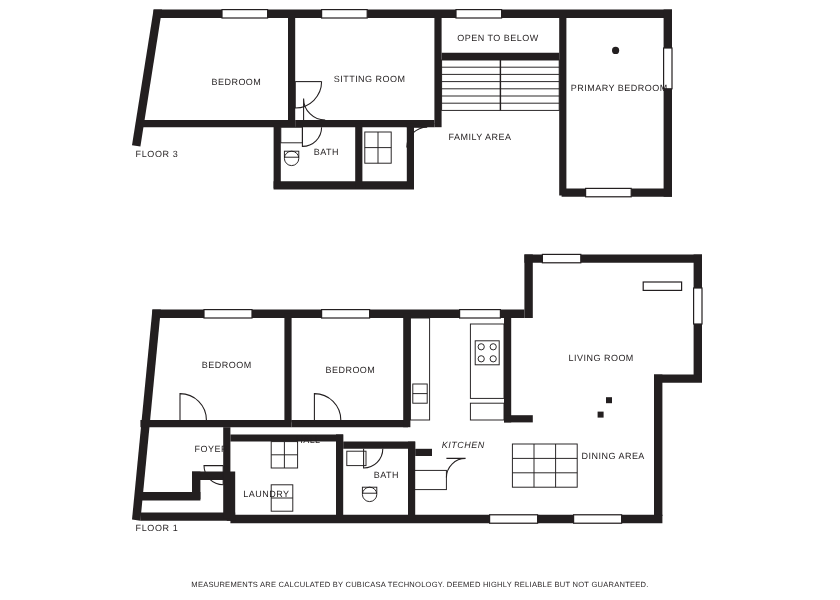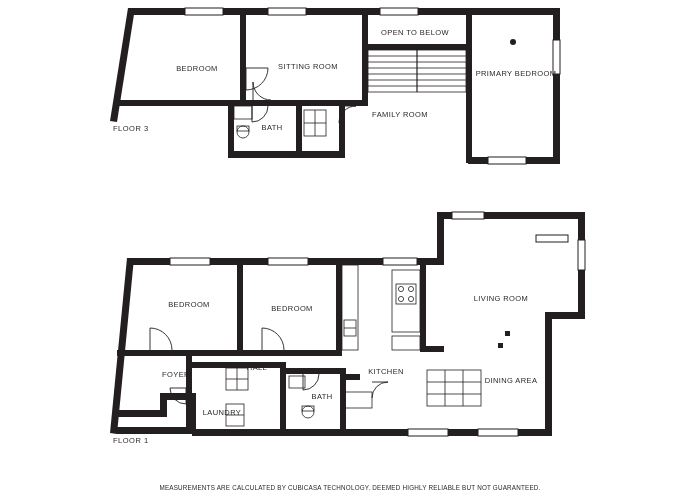--- a/index.html
+++ b/index.html
@@ -256,28 +256,28 @@
       <rect x="505" y="331" width="5" height="5" fill="#231f20"></rect>
       <rect x="498" y="343" width="5" height="5" fill="#231f20"></rect>
     </g>
   </svg>
 
   <div class="floor-label" style="left:113px; top:128px;">FLOOR 3</div>
   <div class="room-label" style="left:197px; top:68px;">BEDROOM</div>
   <div class="room-label" style="left:308px; top:66px;">SITTING ROOM</div>
   <div class="room-label" style="left:415px; top:32px;">OPEN TO BELOW</div>
   <div class="room-label" style="left:516px; top:73px;">PRIMARY BEDROOM</div>
-  <div class="room-label" style="left:400px; top:114px;">FAMILY ROOM</div>
+  <div class="room-label" style="left:400px; top:114px;">FAMILY AREA</div>
   <div class="room-label" style="left:272px; top:127px;">BATH</div>
 
   <div class="floor-label" style="left:113px; top:440px;">FLOOR 1</div>
   <div class="room-label" style="left:189px; top:304px;">BEDROOM</div>
   <div class="room-label" style="left:292px; top:308px;">BEDROOM</div>
   <div class="room-label" style="left:501px; top:298px;">LIVING ROOM</div>
   <div class="room-label" style="left:257px; top:367px;text-align:center;">HALL</div>
-  <div class="room-label" style="left:386px; top:371px;">KITCHEN</div>
+  <div class="room-label" style="left:386px; top:371px;font-style:italic;">KITCHEN</div>
   <div class="room-label" style="left:511px; top:380px;">DINING AREA</div>
   <div class="room-label" style="left:156px; top:374px;padding-left:40px;">FOYER</div>
   <div class="room-label" style="left:222px; top:412px;">LAUNDRY</div>
   <div class="room-label" style="left:322px; top:396px;">BATH</div>
 
   <div class="footer-note">MEASUREMENTS ARE CALCULATED BY CUBICASA TECHNOLOGY. DEEMED HIGHLY RELIABLE BUT NOT GUARANTEED.</div>
 </div>
 
 </body></html>

